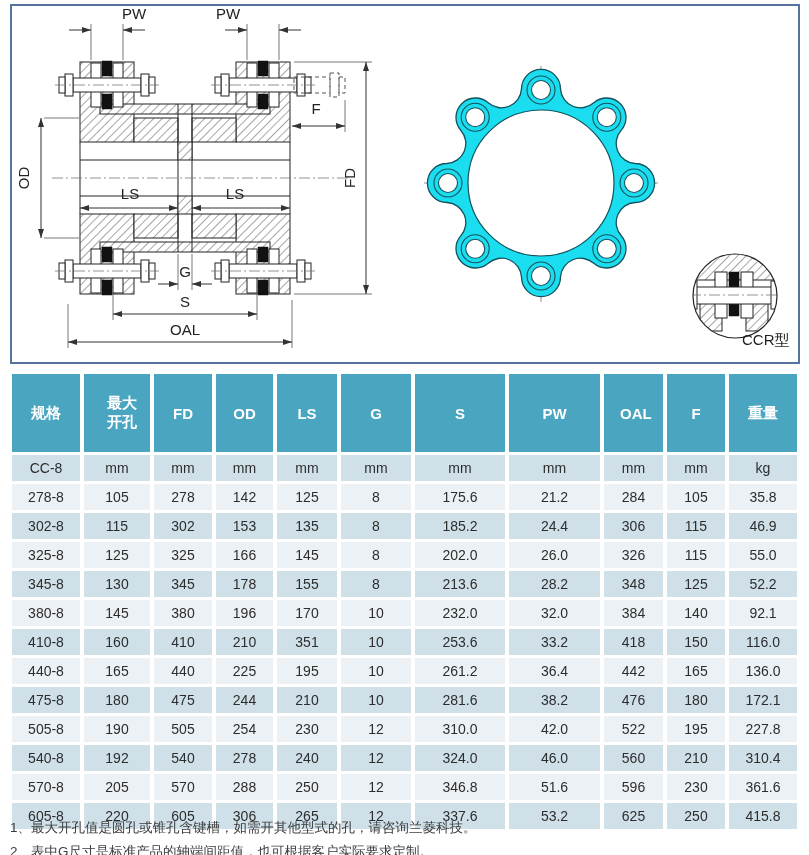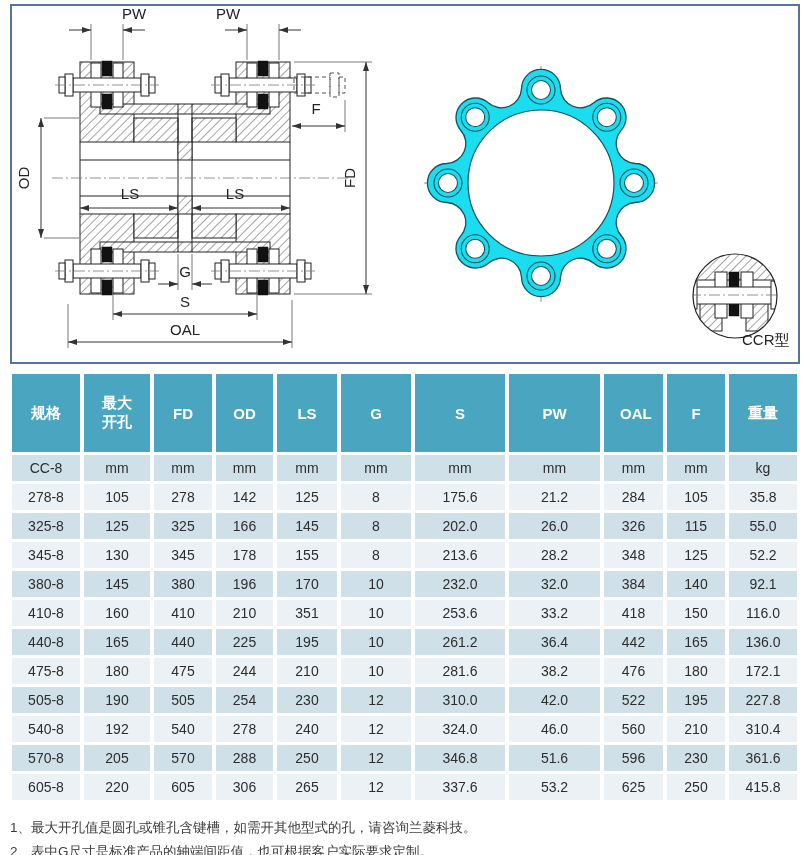--- a/index.html
+++ b/index.html
@@ -20,21 +20,21 @@
   .frng{fill:var(--cyan,#1adef0);stroke:#14525c;stroke-width:1.3;}
   .fin{fill:#fff;stroke:#14525c;stroke-width:1.2;}
   .boss{fill:none;stroke:#14525c;stroke-width:1.1;}
   .hole{fill:#fff;stroke:#14525c;stroke-width:1.1;}
   .dcirc{fill:none;stroke:#222;stroke-width:1.2;}
 
   table.spec{position:absolute;left:8px;top:371px;width:793px;border-collapse:separate;
              border-spacing:4px 3px;table-layout:fixed;background:#fff;}
   table.spec th{background:var(--teal,#4aa5c1);color:#fff;font-size:15px;font-weight:bold;
                 height:46px;text-align:center;vertical-align:middle;padding:16px;}
-  table.spec th:nth-child(2){padding:0 13px;}
+  table.spec th:nth-child(2){padding:0 13px;text-align:right;}
   table.spec th.u{}
   table.spec td{height:26px;text-align:center;vertical-align:middle;font-size:14px;color:#2d2d2d;padding:0;}
   table.spec tbody tr:nth-child(odd) td{background:var(--rowd,#cfe0e9);}
   table.spec tbody tr:nth-child(even) td{background:var(--rowl,#ecf1f5);}
 
   .notes{position:absolute;left:10px;top:804px;font-size:13.5px;color:#3c3c3c;line-height:24px;margin-top:12px;}
 </style>
 </head>
 <body>
 
@@ -282,20 +282,33 @@
           <td>142</td>
           <td>125</td>
           <td>8</td>
           <td>175.6</td>
           <td>21.2</td>
           <td>284</td>
           <td>105</td>
           <td>35.8</td>
         </tr>
         <tr>
+          <td>302-8</td>
+          <td>115</td>
+          <td>302</td>
+          <td>153</td>
+          <td>135</td>
+          <td>8</td>
+          <td>185.2</td>
+          <td>24.4</td>
+          <td>306</td>
+          <td>115</td>
+          <td>46.9</td>
+        </tr>
+        <tr>
           <td>325-8</td>
           <td>125</td>
           <td>325</td>
           <td>166</td>
           <td>145</td>
           <td>8</td>
           <td>202.0</td>
           <td>26.0</td>
           <td>326</td>
           <td>115</td>

